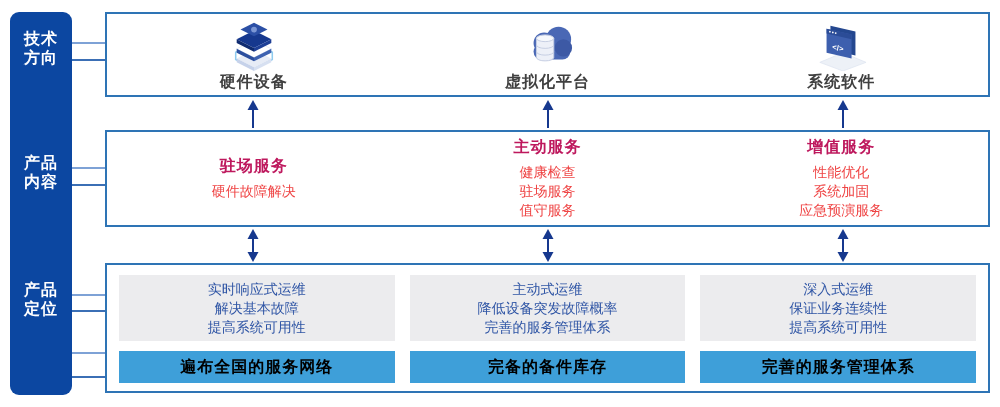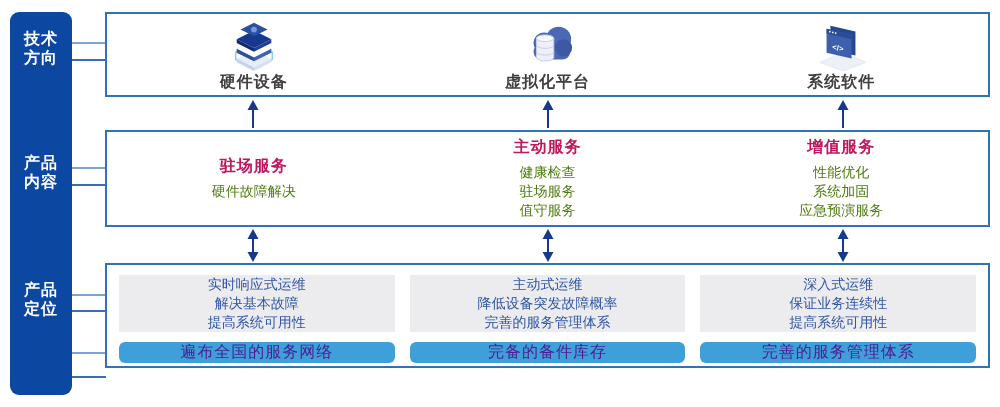--- a/index.html
+++ b/index.html
@@ -22,43 +22,43 @@
   .c0 { top:42px; background:#7EA2D6; } .c1 { top:59px; }
   .c2 { top:167px; background:#7EA2D6; } .c3 { top:184px; }
   .c4 { top:294px; background:#7EA2D6; } .c5 { top:310px; }
   .c6 { top:352px; background:#7EA2D6; } .c7 { top:376px; }
 
   
   .panel-box { position:absolute; left:105px; width:885px; background:#ffffff;
                border:2px solid #2E74B5; }
   .top-box    { top:12px;  height:85px;  display:flex; }
   .mid-box    { top:130px; height:97px;  display:flex; }
-  .bottom-box { top:263px; height:105px; display:flex; gap:15px; padding:10px 12px 8px 12px; }
+  .bottom-box { top:263px; height:130px; display:flex; gap:15px; padding:10px 12px 8px 12px; }
 
   
   .tech-col { flex:1; display:flex; flex-direction:column; align-items:center;
               justify-content:center; padding-top:2px; }
   .tech-icon { width:64px; height:52px; }
   .tech-label { margin-top:1px; font-size:16px; font-weight:bold; color:#404040;
                 letter-spacing:1px; }
 
   
   .svc-col { flex:1; display:flex; flex-direction:column; align-items:center;
              justify-content:center; text-align:center; }
   .svc-title { font-size:16px; font-weight:bold; color:#be185d; letter-spacing:1px;
                margin-bottom:5px; }
-  .svc-item { font-size:14px; color:#4d7c0f; line-height:19px; }
+  .svc-item { font-size:14px; color:#ef4444; line-height:19px; }
 
   
   .pos-col { flex:1; display:flex; flex-direction:column; }
   .pos-panel { background:#ECECEE; flex:1; display:flex; flex-direction:column;
                justify-content:center; align-items:center; text-align:center; }
   .pos-line { font-size:14px; color:#2F55A5; line-height:19px; }
-  .adv-bar { margin-top:10px; height:32px; background:#3E9FD9; border-radius:6px;
-             color:#4c1d95; font-weight:normal; font-size:16px; letter-spacing:1px;
+  .adv-bar { margin-top:10px; height:32px; background:#3E9FD9; border-radius:0;
+             color:#000000; font-weight:bold; font-size:16px; letter-spacing:1px;
              display:flex; align-items:center; justify-content:center; }
 
   
   .gap-arrow { position:absolute; width:14px; }
   .g1 { top:100px; height:28px; }
   .g2 { top:229px; height:33px; }
   .a0 { left:246px; } .a1 { left:541px; } .a2 { left:836px; }
 </style>
 </head>
 <body>

